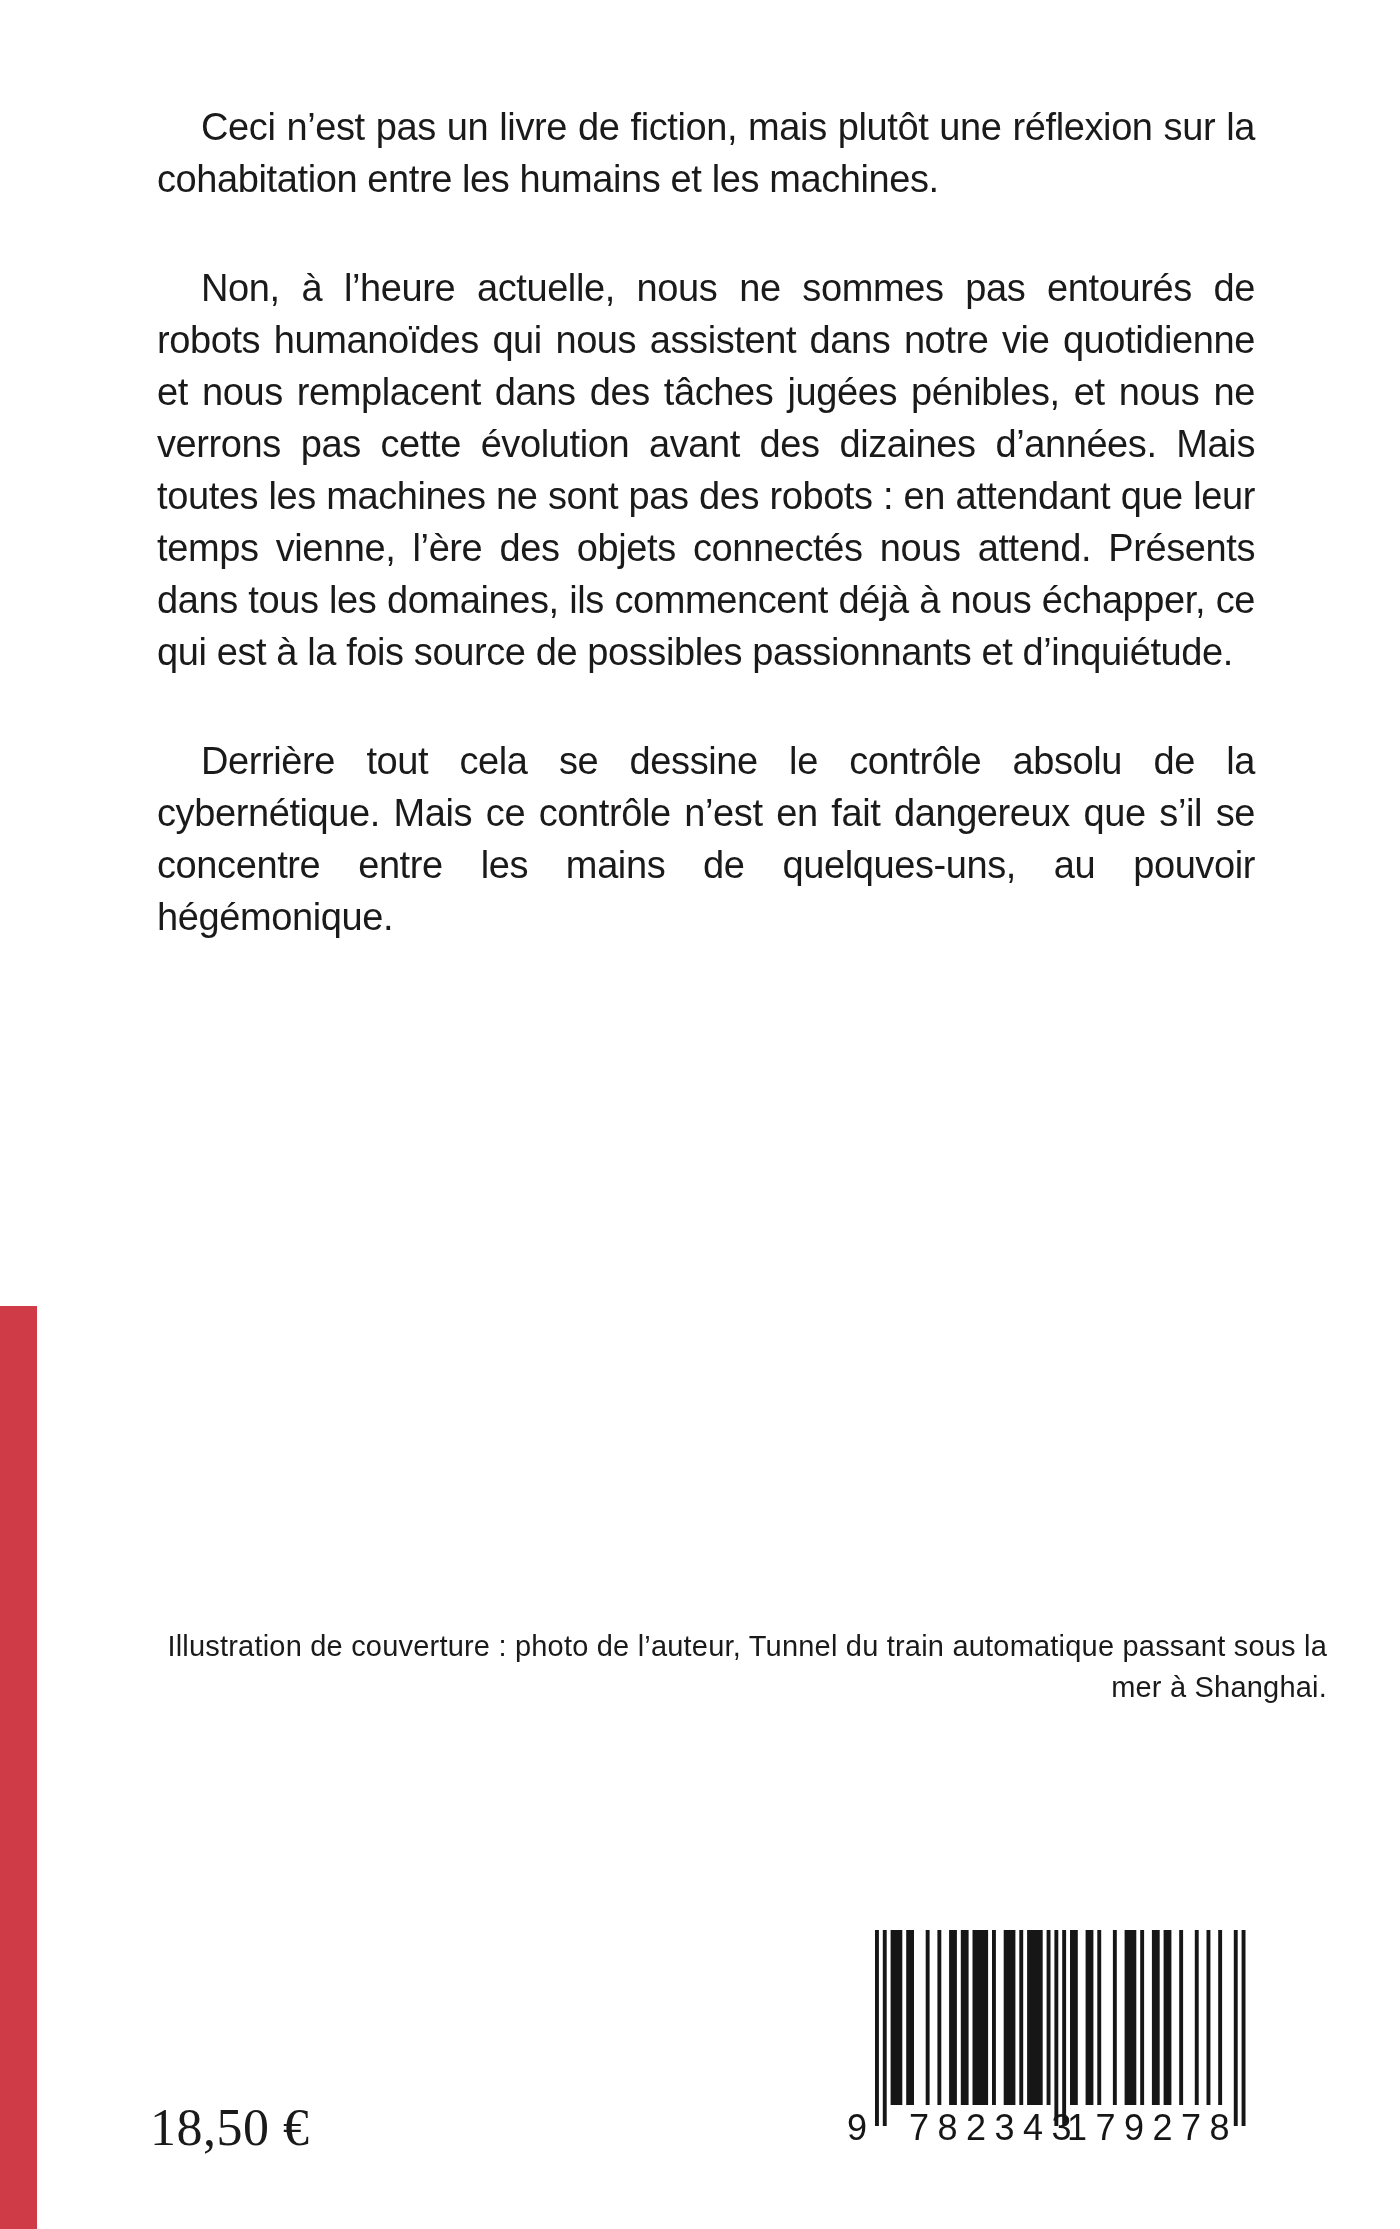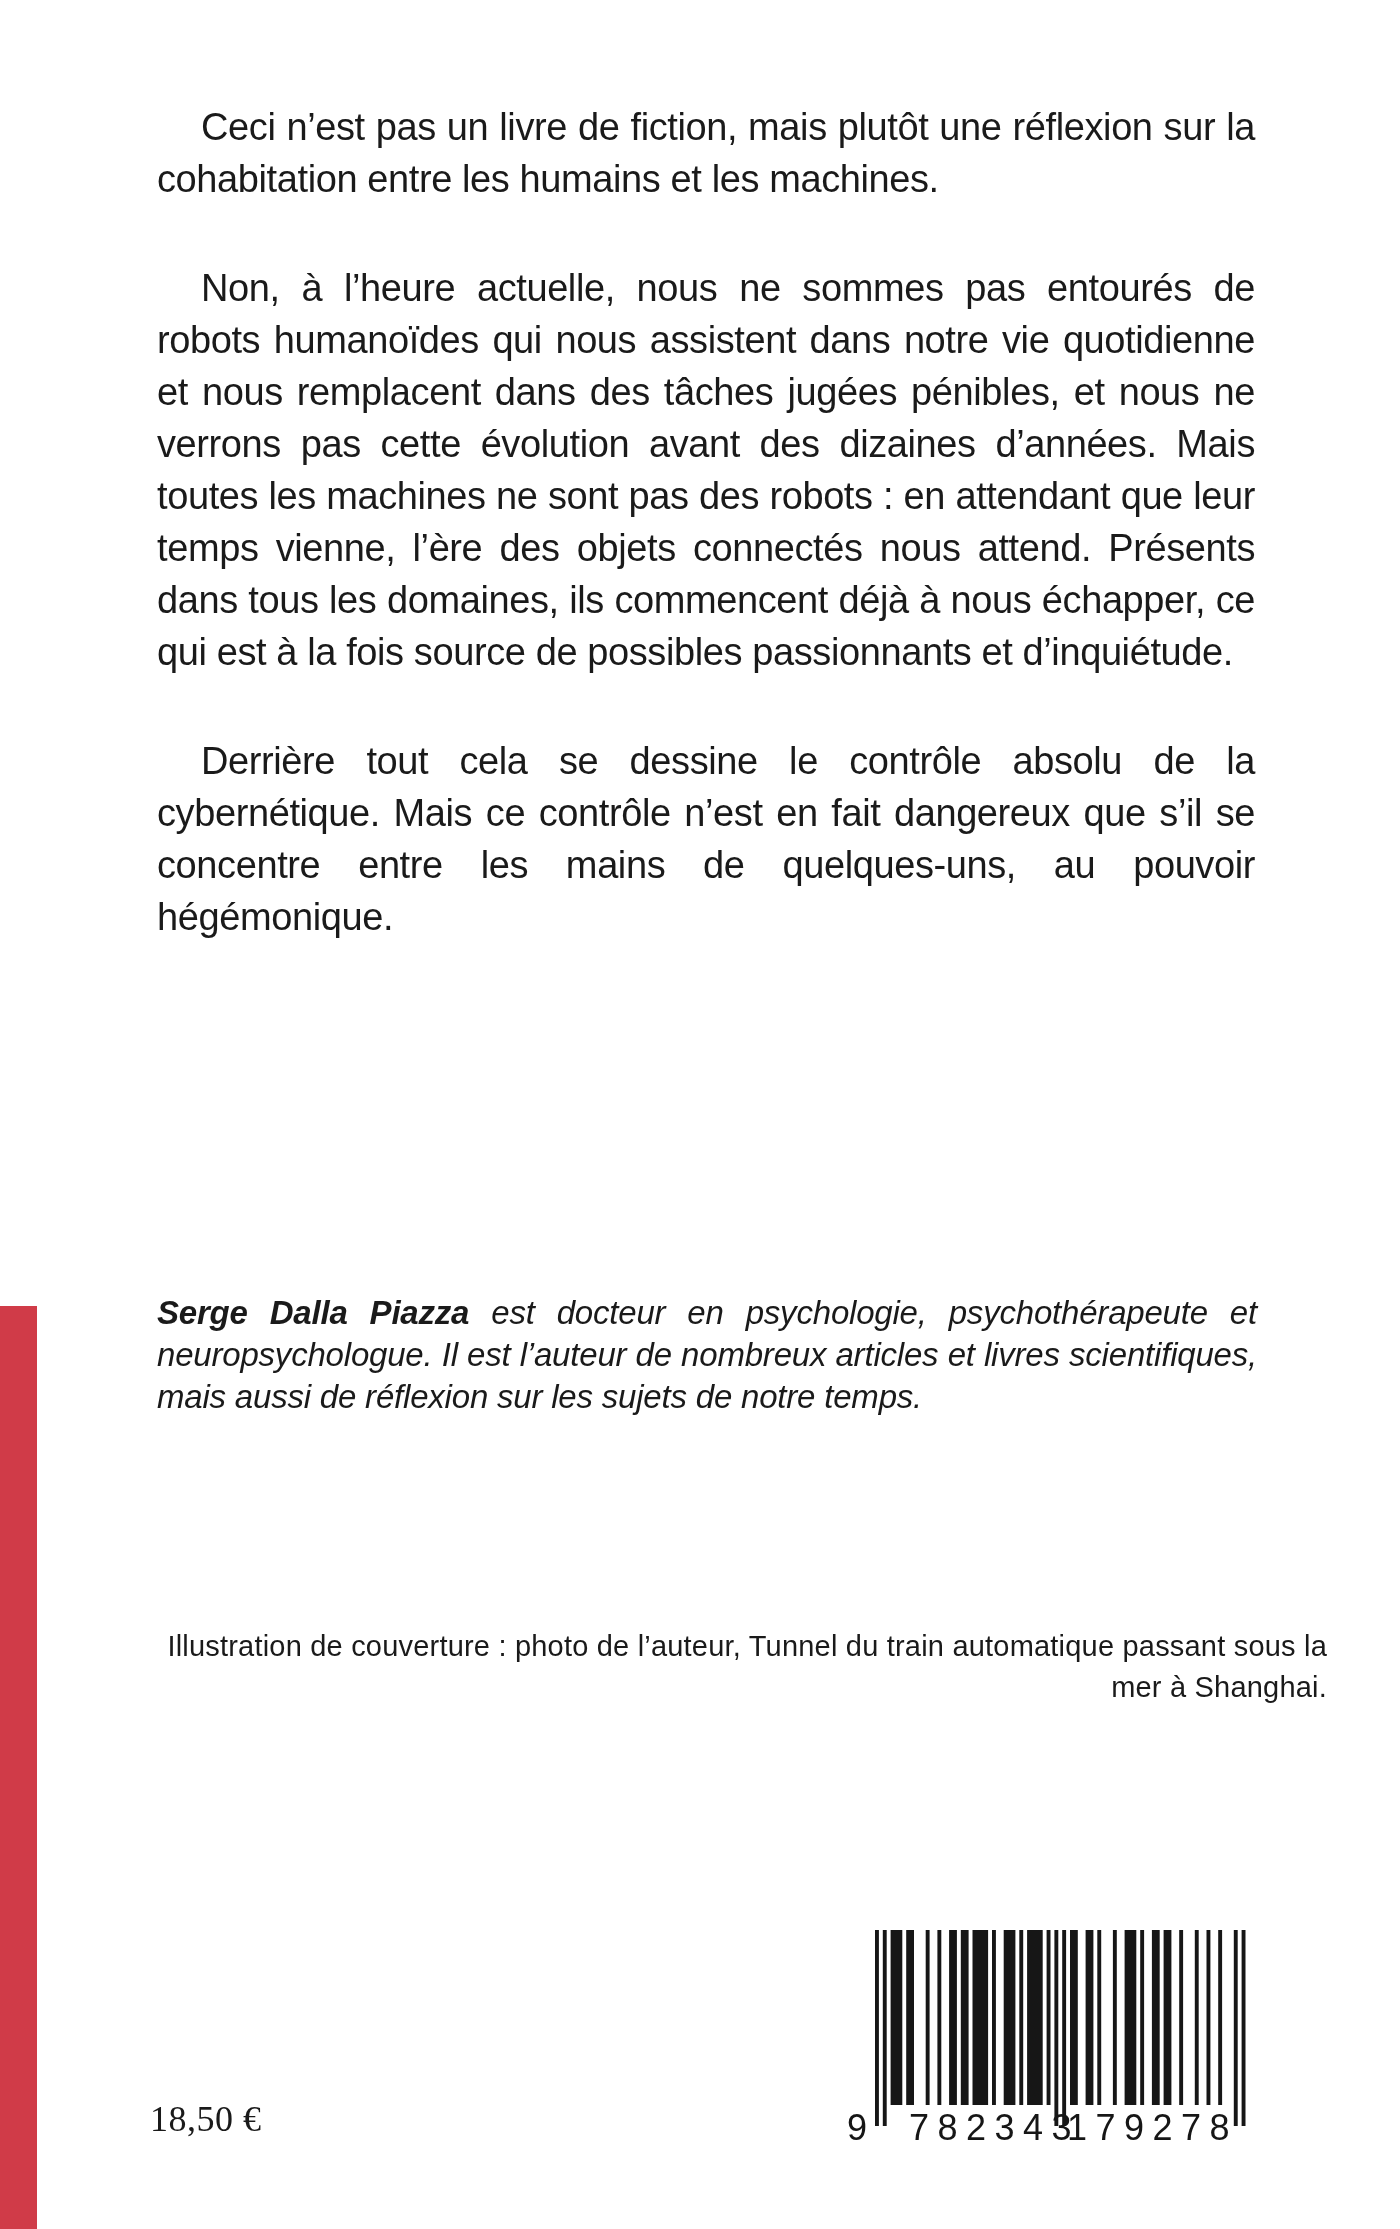--- a/index.html
+++ b/index.html
@@ -59,21 +59,21 @@
     left: 150px;
     top: 2061px;
     font-size: 31px;
     letter-spacing: 0.6px;
   }
   .price {
     position: absolute;
     left: 150px;
     top: 2098px;
     font-family: "Liberation Serif", serif;
-    font-size: 36px;
+    font-size: 52px;
     letter-spacing: 0.5px;
   }
   .barcode {
     position: absolute;
     left: 845px;
     top: 1930px;
     width: 412px;
     height: 235px;
     background: #ffffff;
   }
@@ -96,23 +96,20 @@
 <div class="page" style="color: rgb(26, 26, 26);">
 
   <div class="red-bar" style="background: rgb(208, 59, 72);"></div>
 
   <div class="synopsis">
     <p>Ceci n’est pas un livre de fiction, mais plutôt une réflexion sur la cohabitation entre les humains et les machines.</p>
     <p>Non, à l’heure actuelle, nous ne sommes pas entourés de robots humanoïdes qui nous assistent dans notre vie quotidienne et nous remplacent dans des tâches jugées pénibles, et nous ne verrons pas cette évolution avant des dizaines d’années. Mais toutes les machines ne sont pas des robots : en attendant que leur temps vienne, l’ère des objets connectés nous attend. Présents dans tous les domaines, ils commencent déjà à nous échapper, ce qui est à la fois source de possibles passionnants et d’inquiétude.</p>
     <p>Derrière tout cela se dessine le contrôle absolu de la cybernétique. Mais ce contrôle n’est en fait dangereux que s’il se concentre entre les mains de quelques-uns, au pouvoir hégémonique.</p>
   </div>
 
-  <div class="bio">
-    <span class="author-name">Serge Dalla Piazza</span><span> est docteur en psychologie, psychothérapeute et neuropsychologue. Il est l’auteur de nombreux articles et livres scientifiques, mais aussi de réflexion sur les sujets de notre temps.</span>
-  </div>
 
   <div class="credit">Illustration de couverture : photo de l’auteur, Tunnel du train automatique passant sous la mer à Shanghai.</div>
 
   <div class="barcode">
     <svg width="412" height="235" viewBox="0 0 412 235" xmlns="http://www.w3.org/2000/svg">
         <rect x="30.00" y="0" width="3.90" height="196" fill="#161616"></rect>
         <rect x="37.80" y="0" width="3.90" height="196" fill="#161616"></rect>
         <rect x="45.60" y="0" width="11.70" height="175" fill="#161616"></rect>
         <rect x="61.20" y="0" width="7.80" height="175" fill="#161616"></rect>
         <rect x="80.70" y="0" width="3.90" height="175" fill="#161616"></rect>

